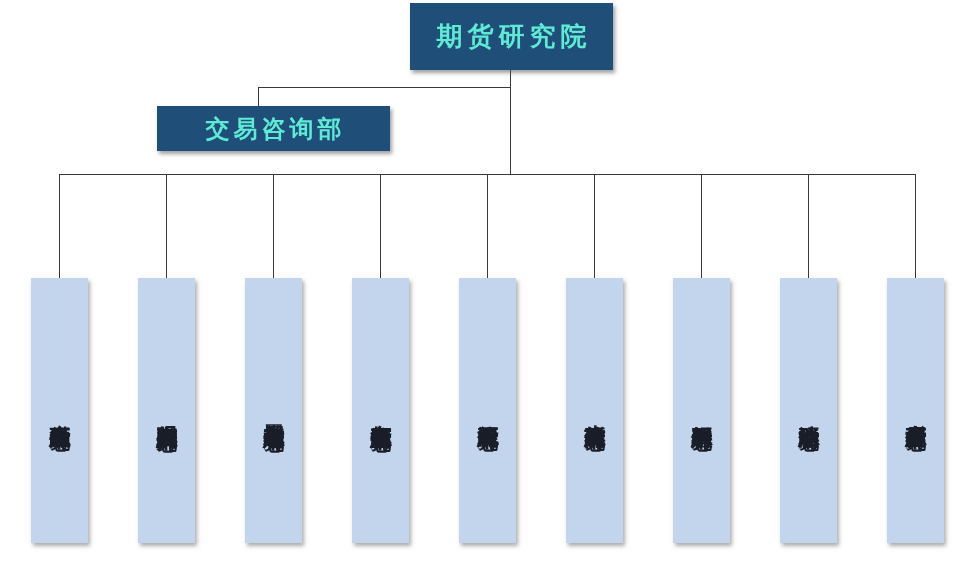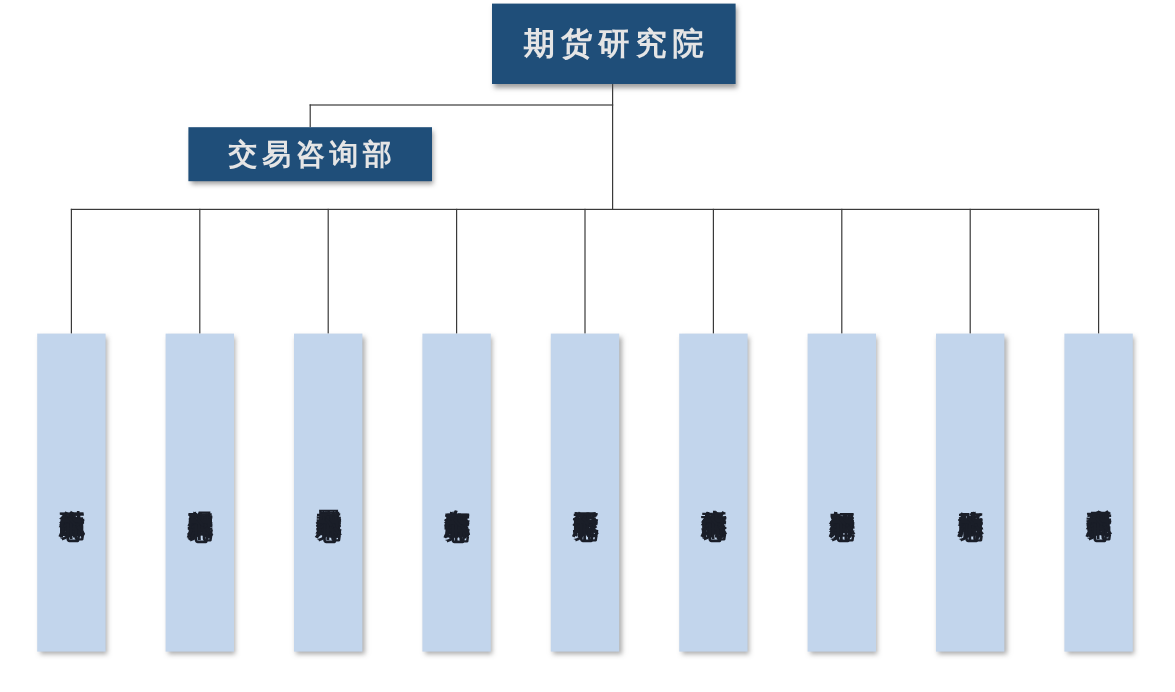--- a/index.html
+++ b/index.html
@@ -20,39 +20,39 @@
     position: absolute;
     background: #3a3a3a;
   }
   .line.h { height: 1px; }
   .line.v { width: 1px; }
 
   
   .node-dark {
     position: absolute;
     background: #1F4E79;
-    color: #e5e5e5;
+    color: #5eead4;
     display: flex;
     align-items: center;
     justify-content: center;
     font-weight: bold;
     box-shadow: 2px 3px 4px rgba(80,80,80,0.55);
     text-align: center;
   }
   #root-box {
     left: 410px; top: 3px;
     width: 203px; height: 67px;
     font-size: 26px;
     letter-spacing: 5px;
     padding-left: 5px;
     box-sizing: border-box;
   }
   #staff-box {
     left: 157px; top: 106px;
-    width: 203px; height: 45px;
+    width: 233px; height: 45px;
     font-size: 24px;
     letter-spacing: 4px;
     padding-left: 4px;
     box-sizing: border-box;
   }
 
   
   .dept {
     position: absolute;
     top: 278px;

